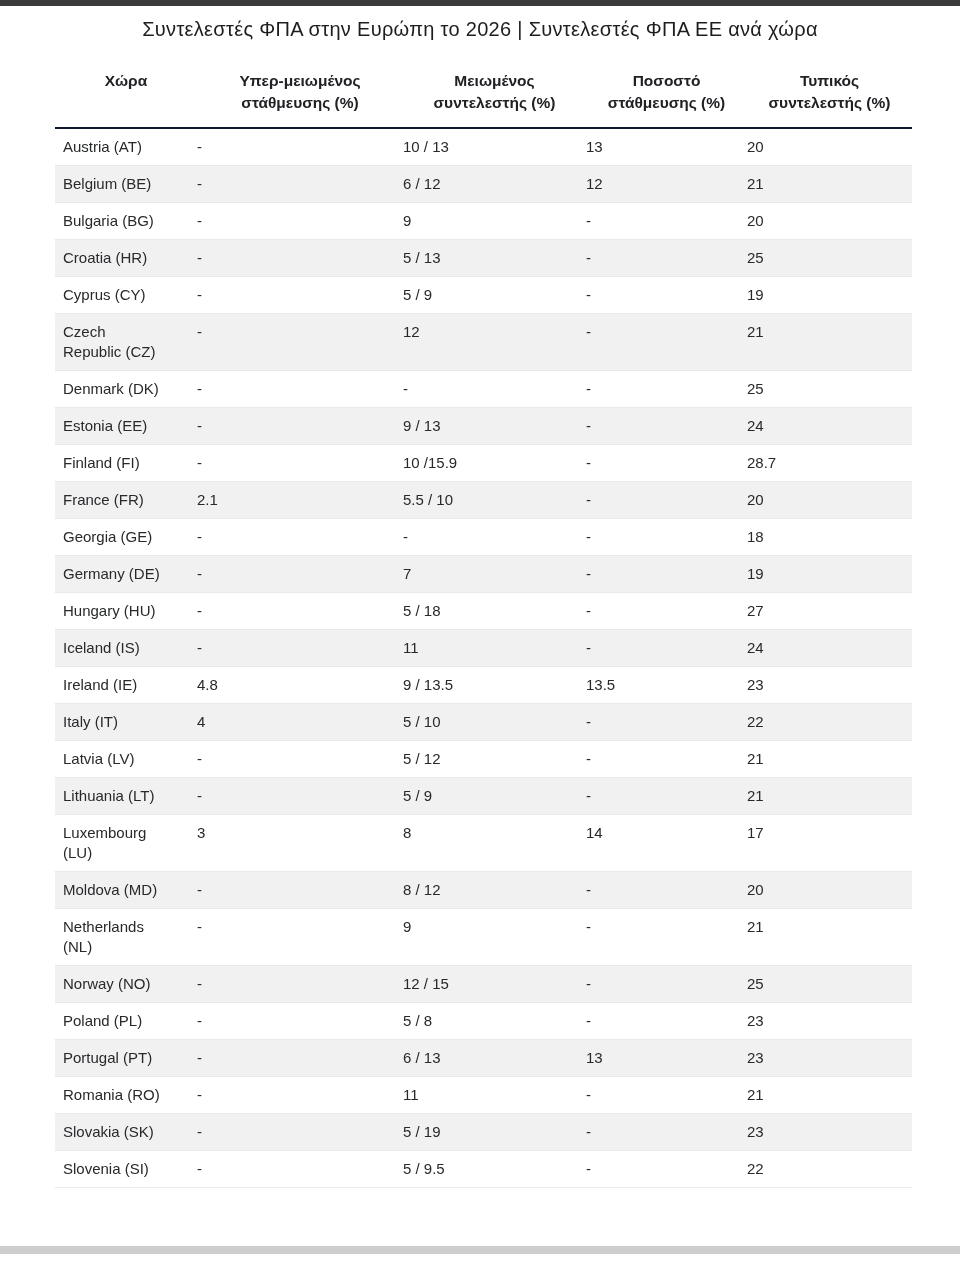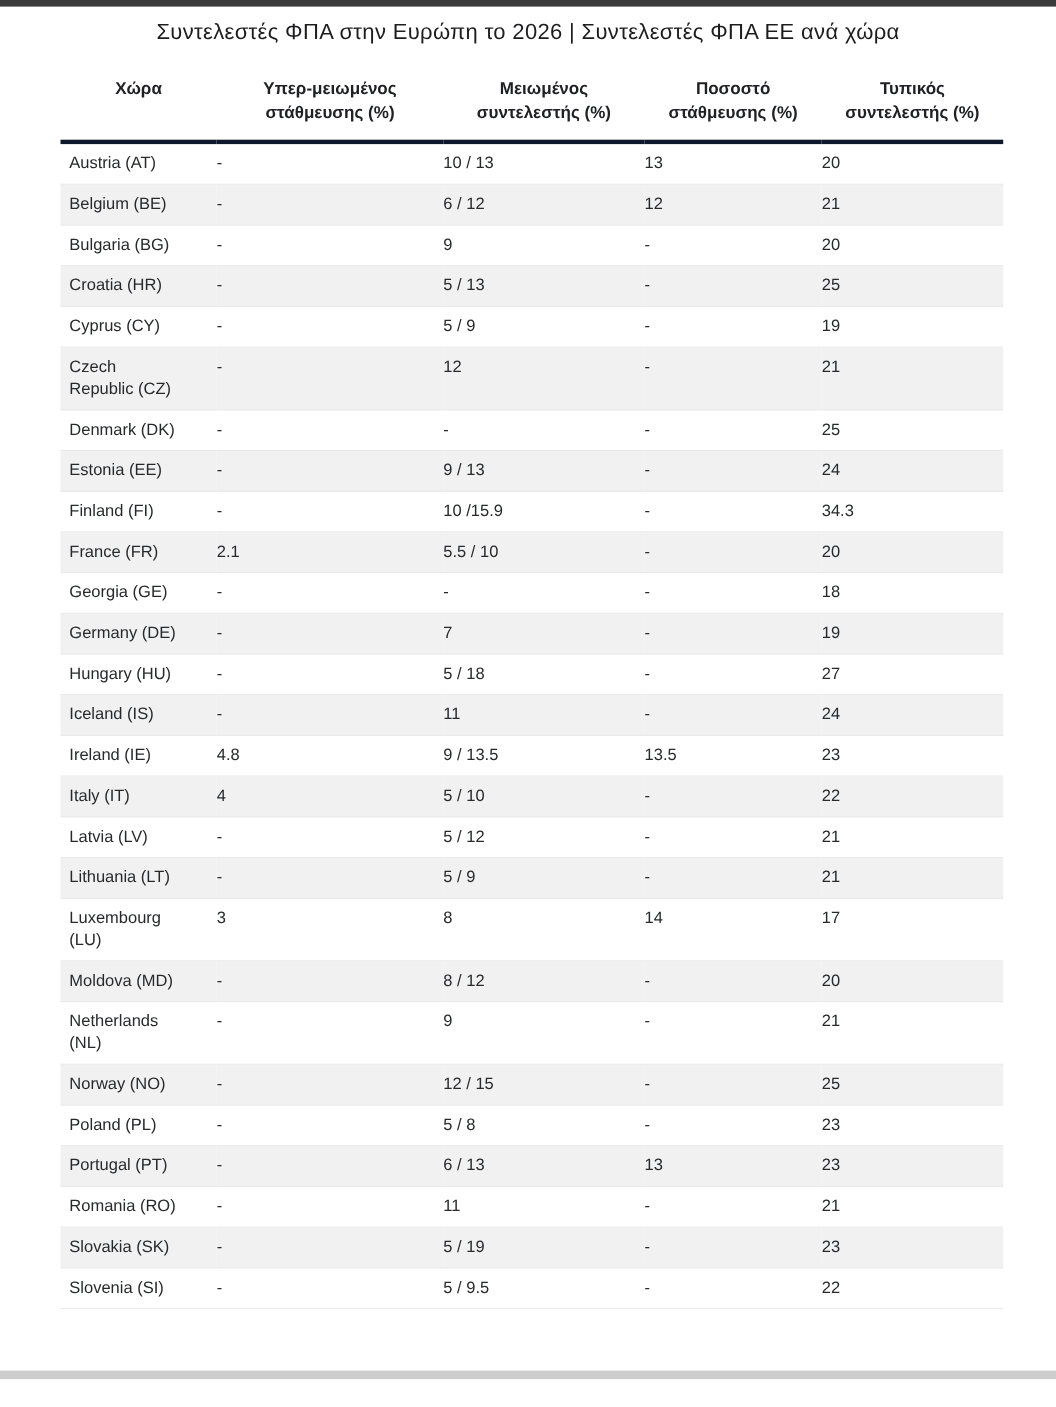--- a/index.html
+++ b/index.html
@@ -56,21 +56,21 @@
   col.c4 { width: 161px; }
   col.c5 { width: 165px; }
   thead th {
     font-weight: 700;
     font-size: 15.5px;
     text-align: center;
     vertical-align: top;
     padding: 29px 6px 13px 6px;
     line-height: 22px;
     color: #202124;
-    border-bottom: 4px solid #0f172a;
+    border-bottom: 2px solid #0f172a;
   }
   tbody td {
     padding: 8px 0;
     line-height: 20px;
     vertical-align: top;
     text-align: left;
     border-bottom: 1px solid #e9e9e9;
     color: #27292b;
   }
   tbody td.country {
@@ -162,21 +162,21 @@
             <td>-</td>
             <td>9 / 13</td>
             <td>-</td>
             <td>24</td>
           </tr>
           <tr>
             <td class="country">Finland (FI)</td>
             <td>-</td>
             <td>10 /15.9</td>
             <td>-</td>
-            <td>34.3</td>
+            <td>28.7</td>
           </tr>
           <tr>
             <td class="country">France (FR)</td>
             <td>2.1</td>
             <td>5.5 / 10</td>
             <td>-</td>
             <td>20</td>
           </tr>
           <tr>
             <td class="country">Georgia (GE)</td>

